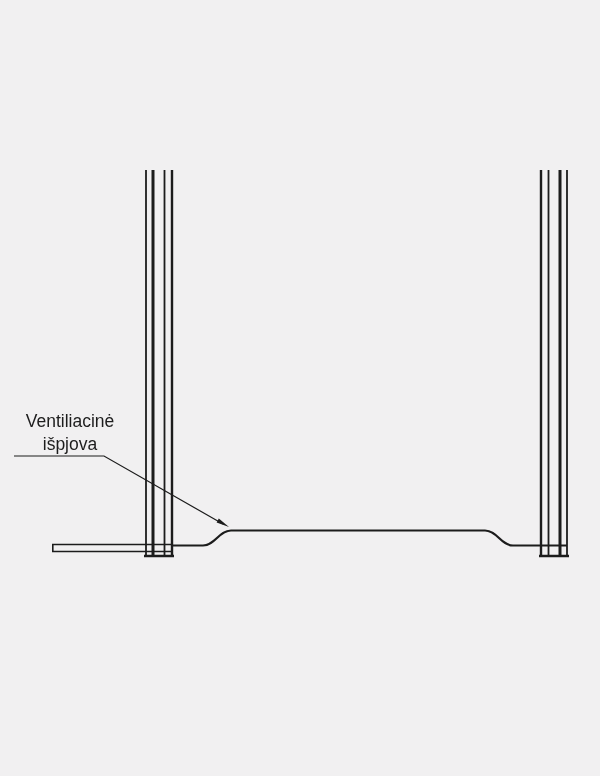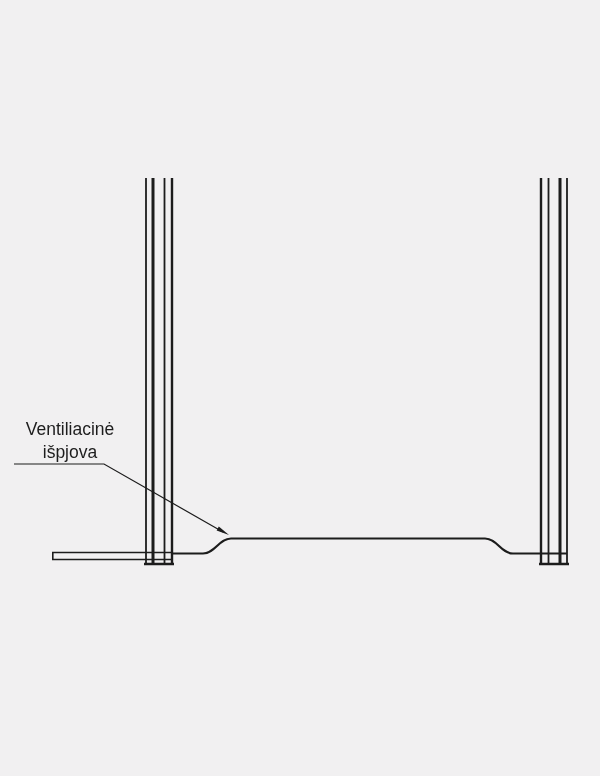--- a/index.html
+++ b/index.html
@@ -9,21 +9,20 @@
   body {
     font-family: "Liberation Sans", "DejaVu Sans", sans-serif;
     background: #f1f0f1;
   }
   #stage {
     position: relative;
     width: 600px;
     height: 660px;
     overflow: hidden;
     background: #7dd3fc;
-    margin-top: 8px;
   }
   svg {
     display: block;
   }
   .annotation-text {
     font-family: "Liberation Sans", "DejaVu Sans", sans-serif;
     font-size: 17.5px;
     font-weight: 400;
   }
 </style>

